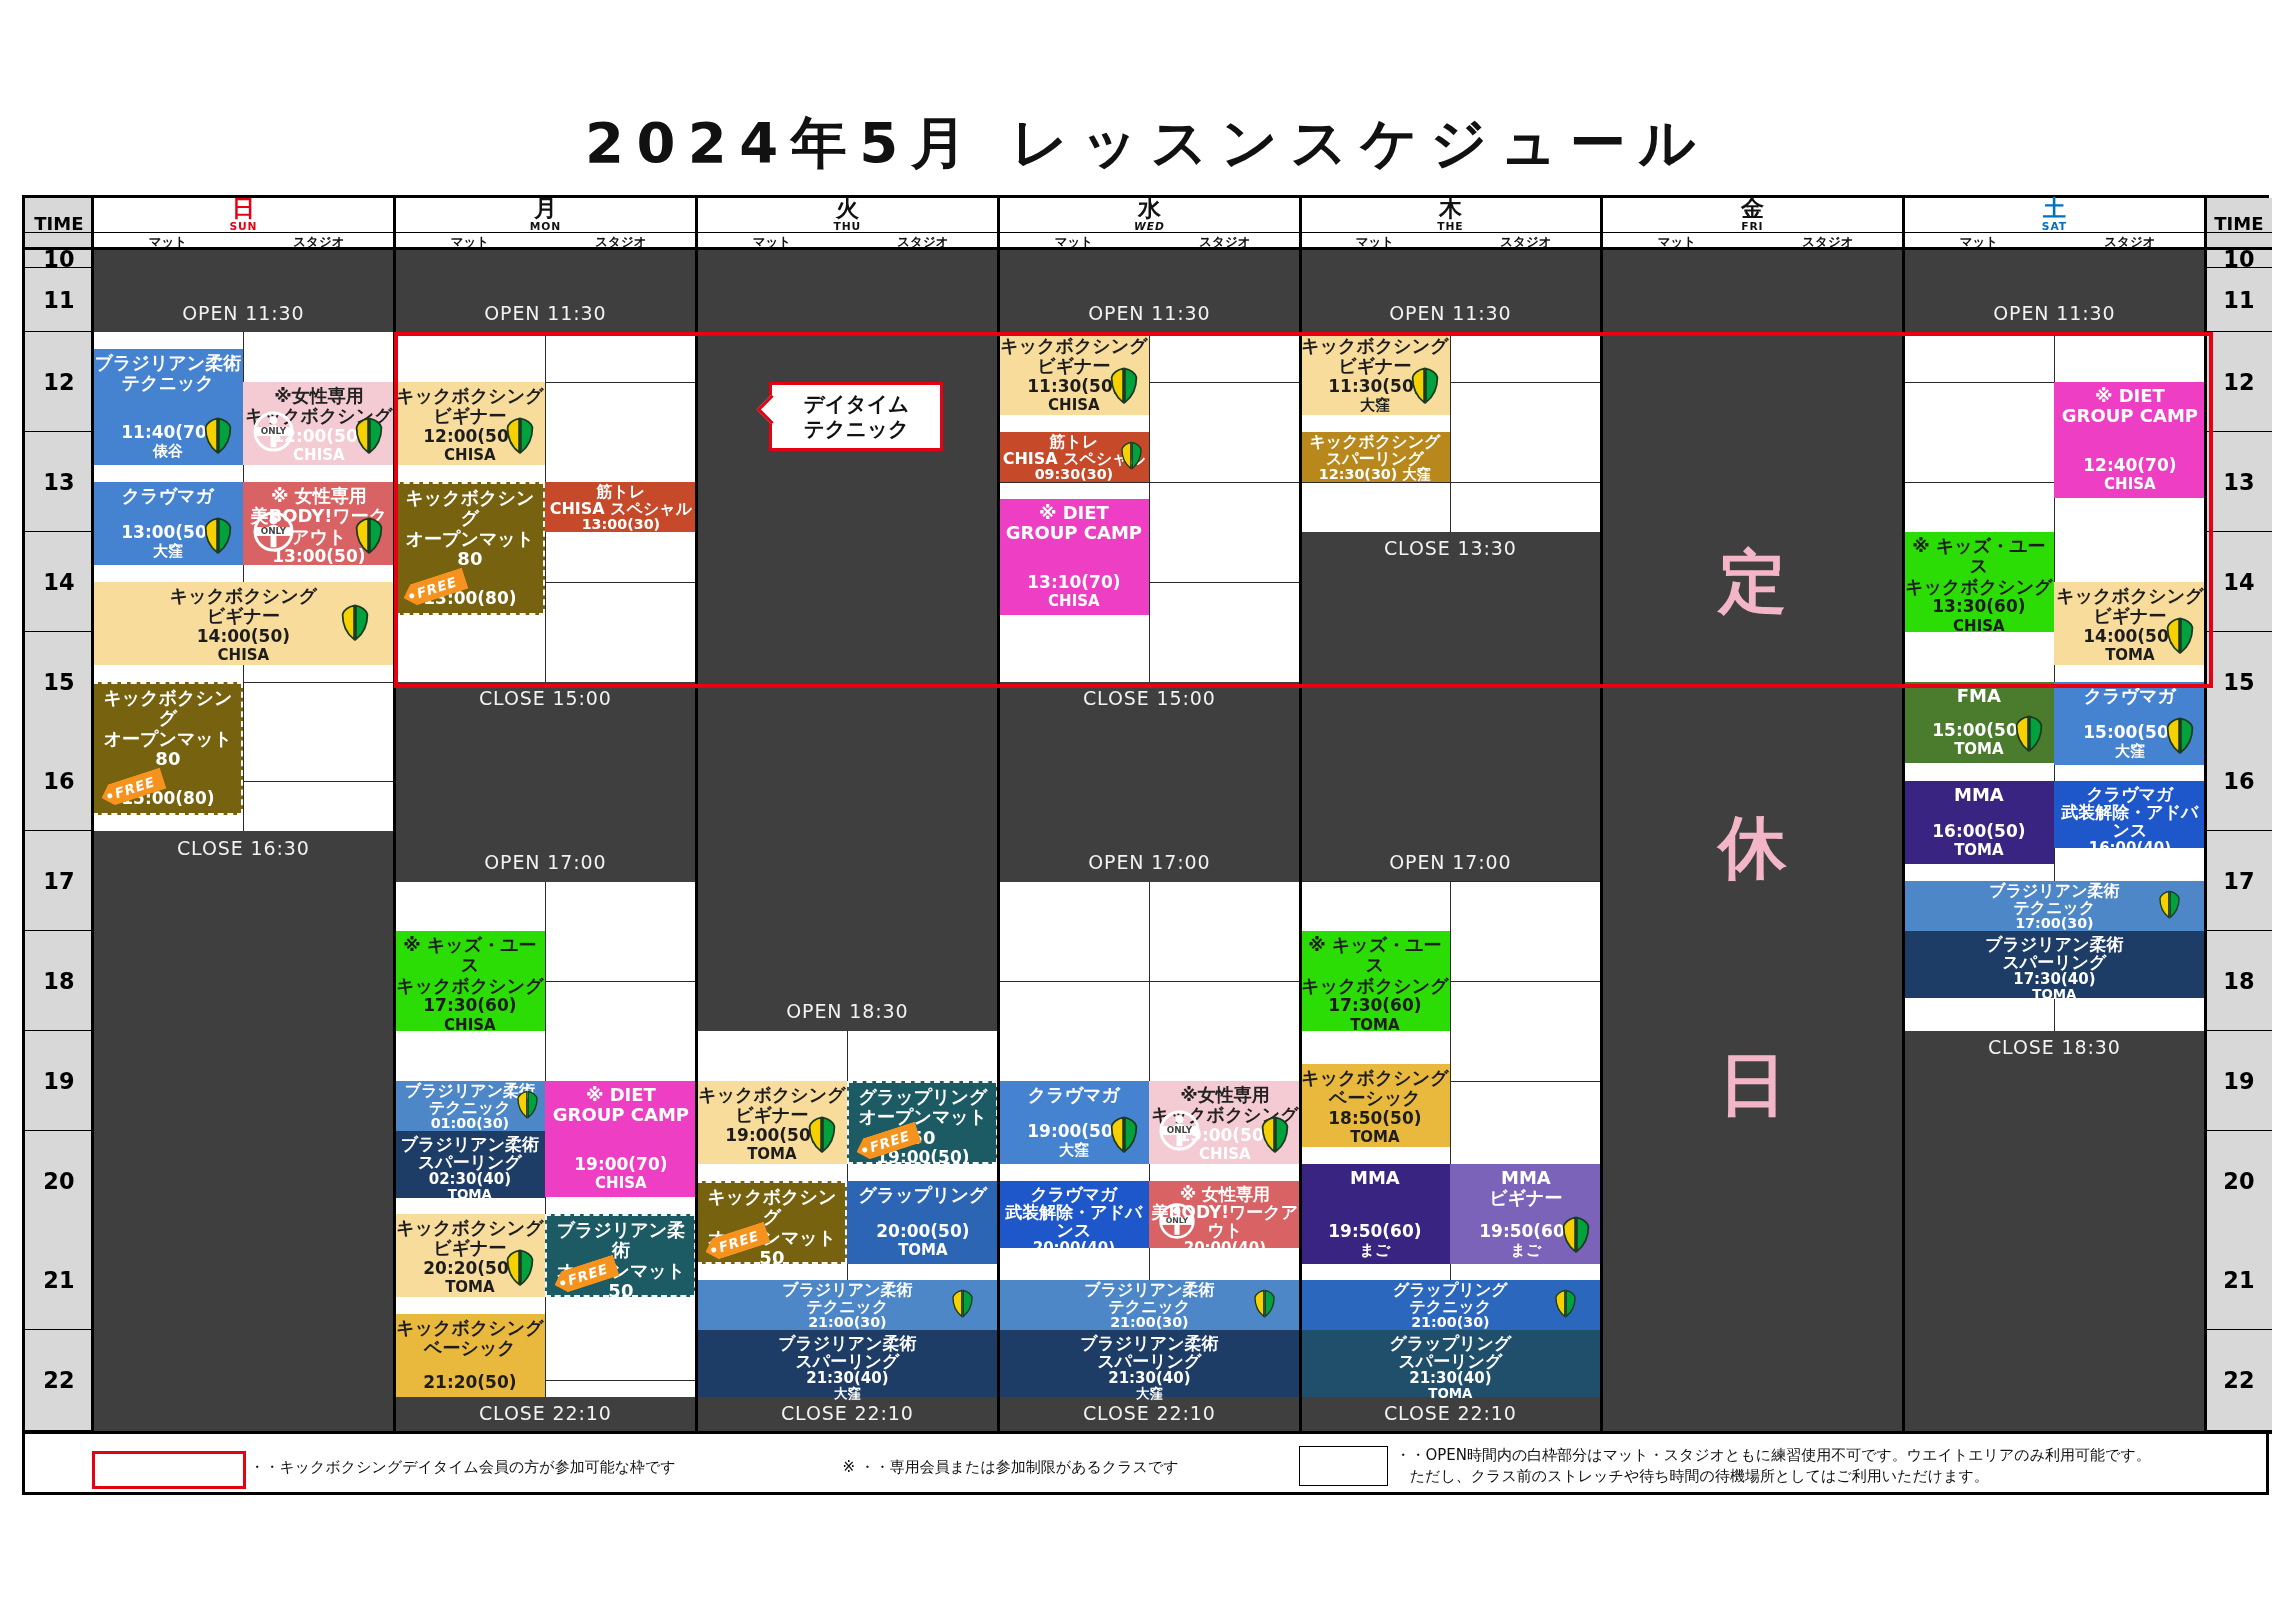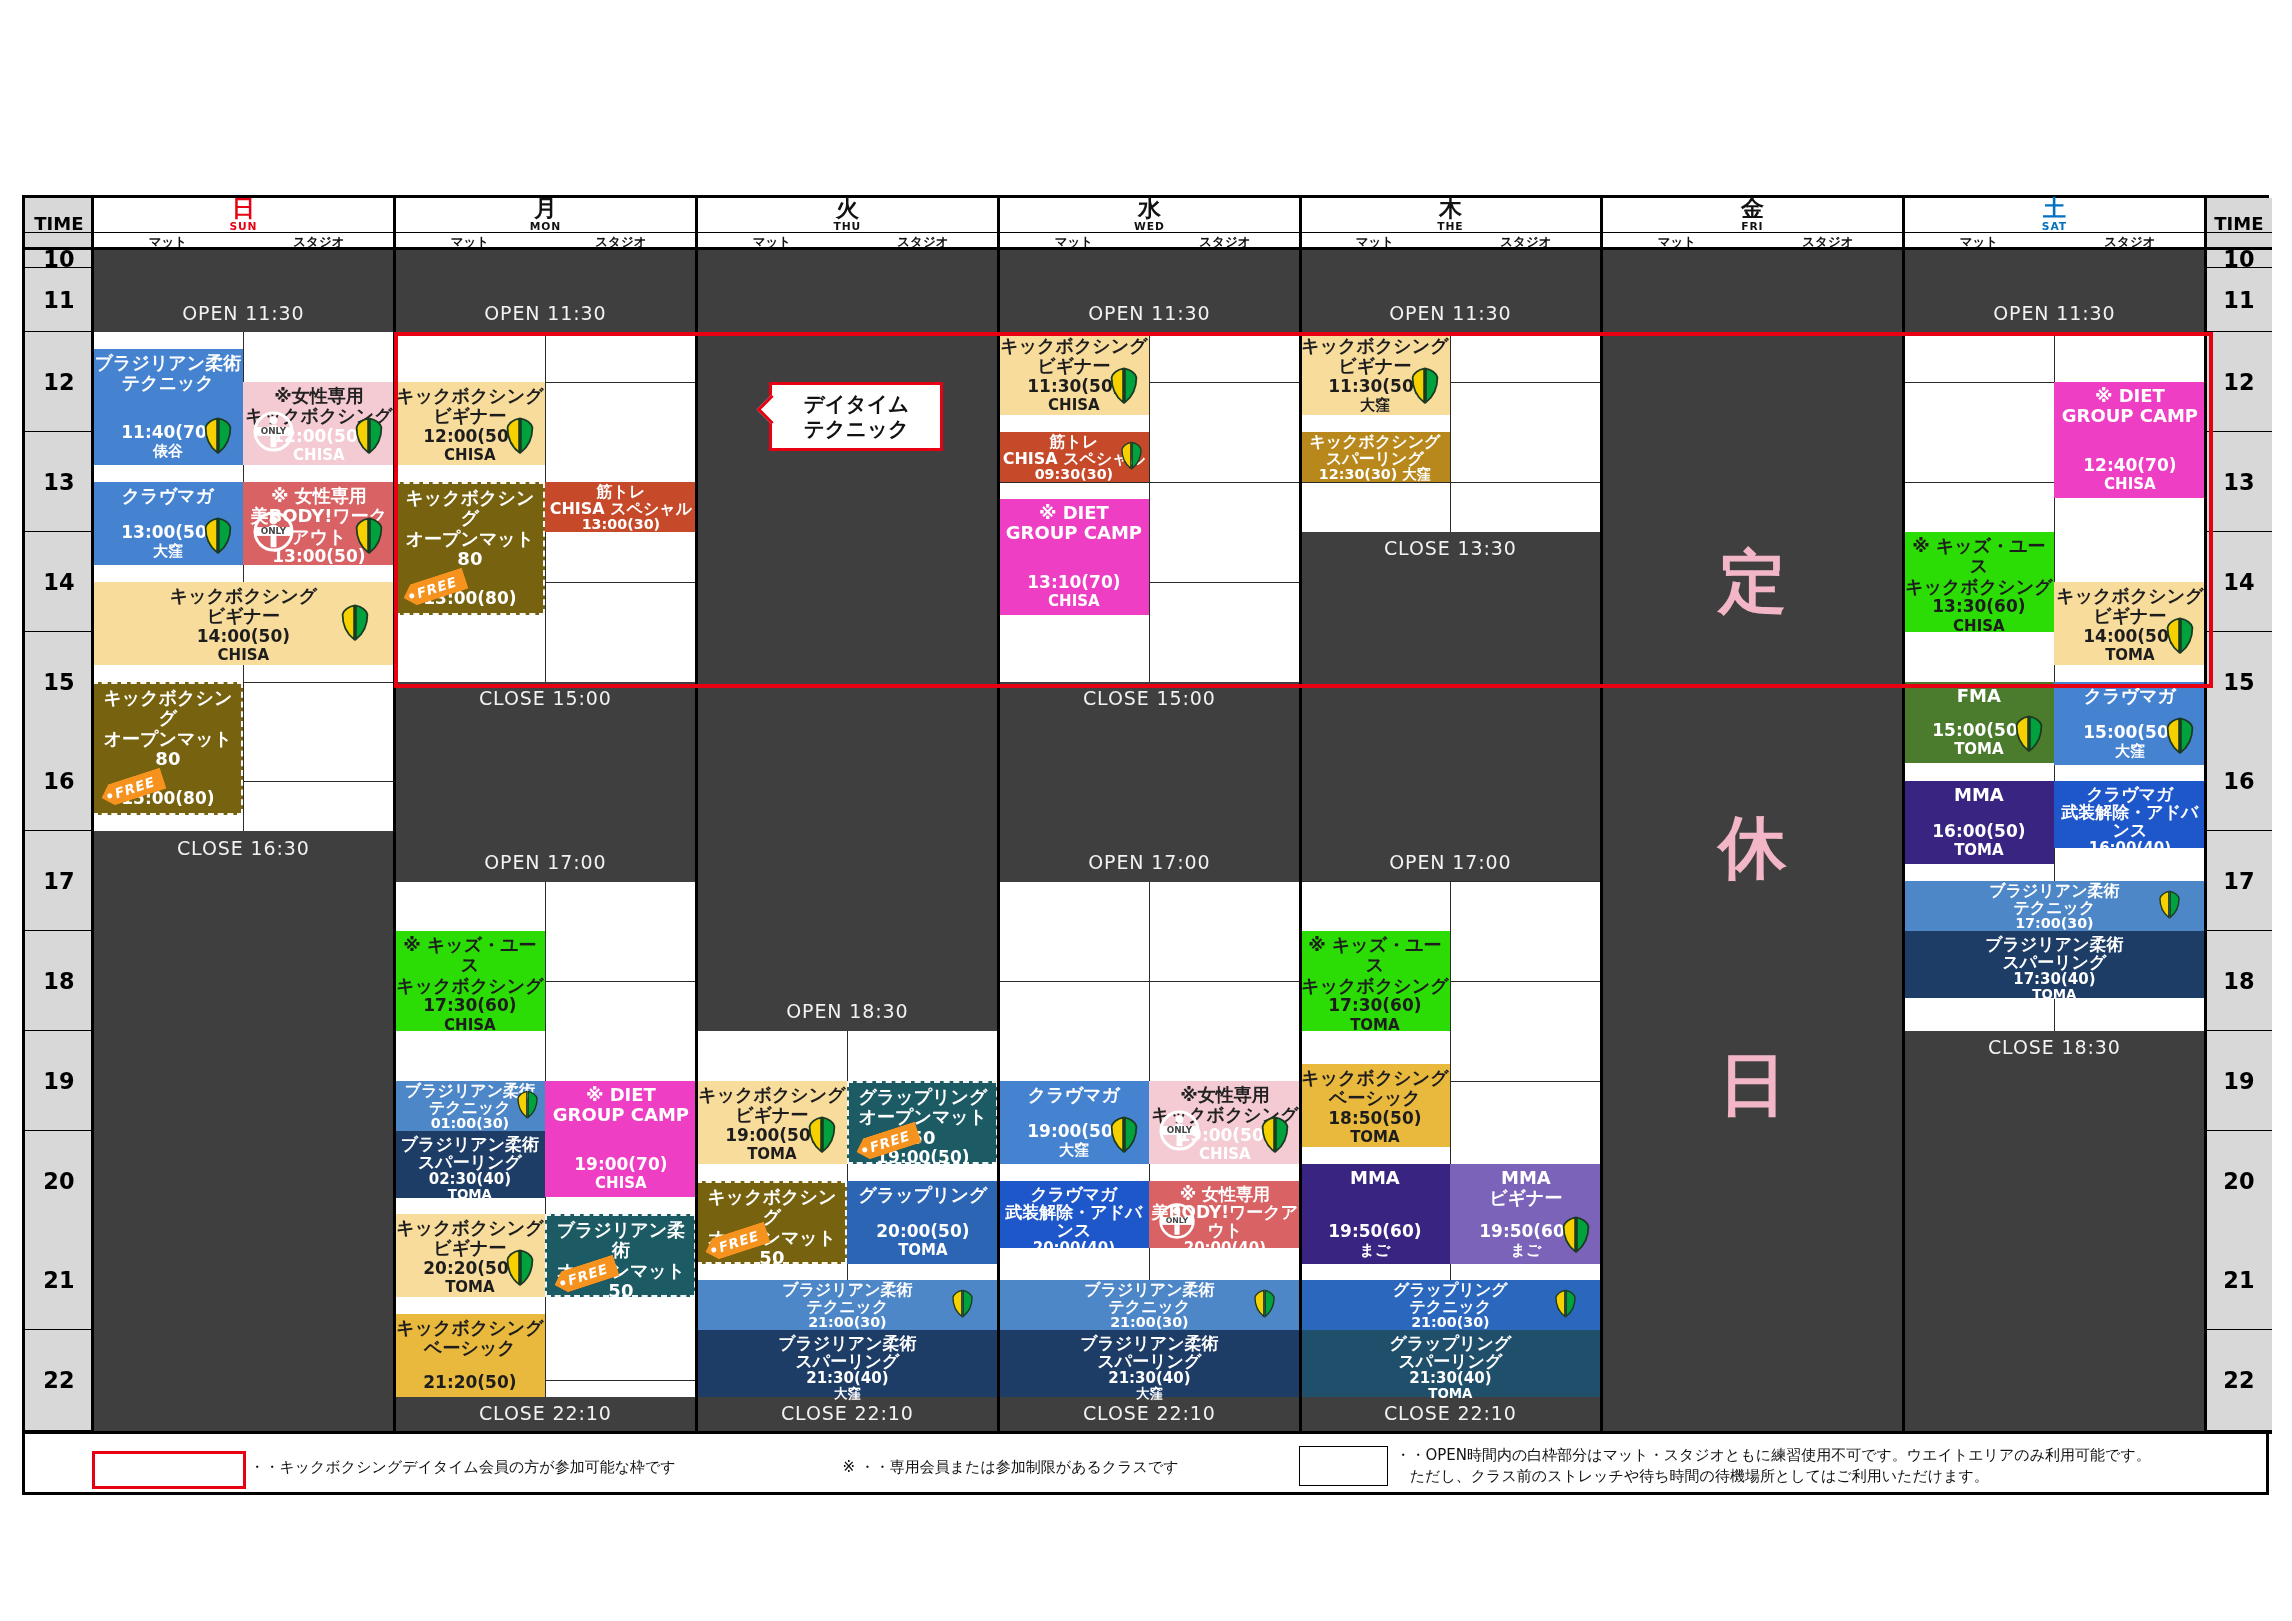--- a/index.html
+++ b/index.html
@@ -62,20 +62,21 @@
                   border:3.6px solid #e60012;}
   .legend-box-white{position:absolute;left:1274px;top:1248px;width:87px;height:38px;background:#fff;
                     border:1.8px solid #000;}
   .legend-text{position:absolute;font-size:15px;color:#111;font-weight:500;}
   .legend-line2{padding-left:14.3px;}
 </style>
 </head>
 <body>
 
 <div class="page">
+  <div class="title">2024年5月 レッスンスケジュール</div>
 
   <div class="table" id="table">
 
     <div class="red-frame"></div>
     <div class="callout">
       <div class="tail"></div>
       <span>デイタイム</span>
       <span>テクニック</span>
     </div>
     <div class="legend-box-red"></div>
@@ -386,21 +387,21 @@
         <div class="blk abs md" style="left: 0px; top: 1080px; width: 302px; height: 67px; background: rgb(29, 60, 102);">
           <div class="b-title">ブラジリアン柔術<br>スパーリング</div>
           <div class="b-bot">
             <div class="b-time">21:30(40)</div>
             <div class="b-who">大窪</div>
           </div>
         </div>
       </div>
       <div class="day-head abs" style="left: 973px; top: 0px; width: 302px; height: 34px;">
         <div class="day-kanji" style="color: rgb(17, 17, 17);">水</div>
-        <div class="day-en" style="color: rgb(17, 17, 17);">WED</div>
+        <div class="day-en" style="color: rgb(17, 17, 17); font-style: italic;">WED</div>
       </div>
       <div class="subarea abs" style="left: 973px; top: 36px; width: 151px; height: 16px;">マット</div>
       <div class="subarea abs" style="left: 1124px; top: 36px; width: 151px; height: 16px;">スタジオ</div>
       <div class="abs" style="left: 973px; top: 52px; width: 302px; height: 1181px; background: rgb(255, 255, 255); overflow: hidden;">
         <div class="thin-grid abs" style="left: 0px; top: 132px; width: 302px; height: 0.9px;"></div>
         <div class="thin-grid abs" style="left: 0px; top: 232px; width: 302px; height: 0.9px;"></div>
         <div class="thin-grid abs" style="left: 0px; top: 332px; width: 302px; height: 0.9px;"></div>
         <div class="thin-grid abs" style="left: 0px; top: 432px; width: 302px; height: 0.9px;"></div>
         <div class="thin-grid abs" style="left: 0px; top: 531px; width: 302px; height: 0.9px;"></div>
         <div class="thin-grid abs" style="left: 0px; top: 631px; width: 302px; height: 0.9px;"></div>

